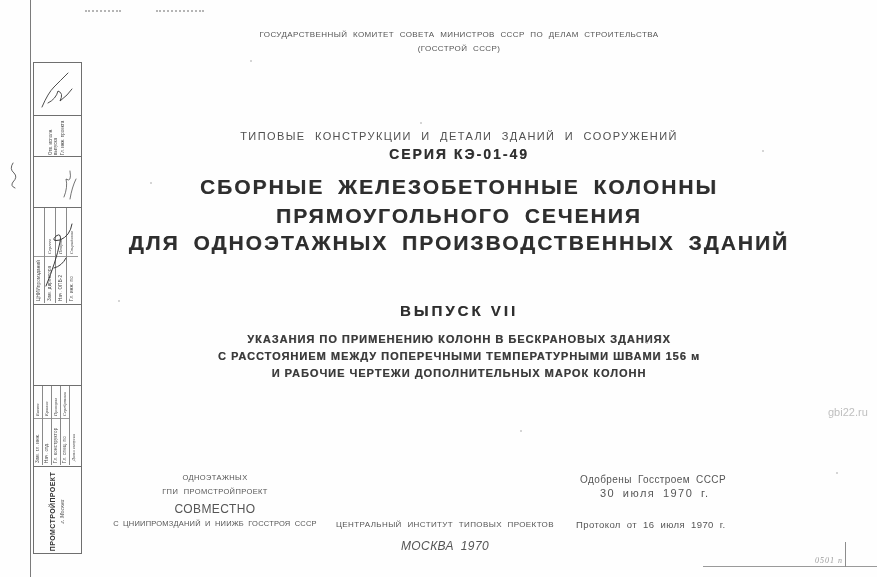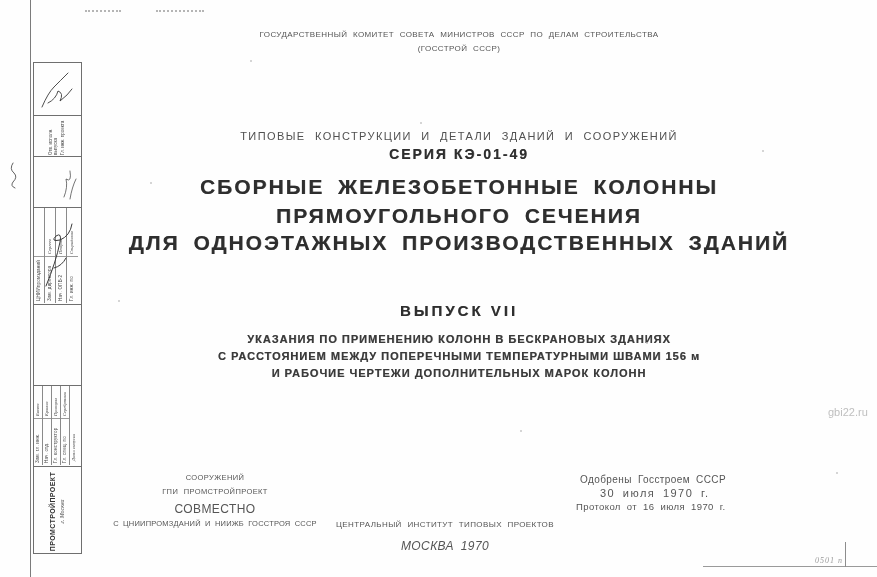--- a/index.html
+++ b/index.html
@@ -131,30 +131,30 @@
   <div class="abs center-col serif" style="top:204px;font-size:21px;letter-spacing:2px;word-spacing:6px;">ПРЯМОУГОЛЬНОГО  СЕЧЕНИЯ</div>
   <div class="abs center-col serif" style="top:231px;font-size:21px;letter-spacing:2px;word-spacing:6px;">ДЛЯ  ОДНОЭТАЖНЫХ  ПРОИЗВОДСТВЕННЫХ  ЗДАНИЙ</div>
 
   <div class="abs center-col serif" style="top:302px;font-size:15px;letter-spacing:3px;">ВЫПУСК  VII</div>
 
   <div class="abs center-col serif" style="top:333px;font-size:11px;letter-spacing:1px;color:#3a3a3a;">УКАЗАНИЯ  ПО  ПРИМЕНЕНИЮ  КОЛОНН  В  БЕСКРАНОВЫХ  ЗДАНИЯХ</div>
   <div class="abs center-col serif" style="top:350px;font-size:11px;letter-spacing:1px;color:#3a3a3a;">С  РАССТОЯНИЕМ  МЕЖДУ  ПОПЕРЕЧНЫМИ  ТЕМПЕРАТУРНЫМИ  ШВАМИ  156 м</div>
   <div class="abs center-col serif" style="top:367px;font-size:11px;letter-spacing:1px;color:#3a3a3a;">И  РАБОЧИЕ  ЧЕРТЕЖИ  ДОПОЛНИТЕЛЬНЫХ  МАРОК  КОЛОНН</div>
 
   <div class="abs" style="left:100px;top:473px;width:230px;text-align:center;">
-    <div class="tw" style="font-size:7.5px;">СООРУЖЕНИЙ</div>
+    <div class="tw" style="font-size:7.5px;">ОДНОЭТАЖНЫХ</div>
     <div class="tw" style="font-size:7.5px;margin-top:5px;">ГПИ ПРОМСТРОЙПРОЕКТ</div>
     <div class="tw" style="font-size:12px;margin-top:6px;">СОВМЕСТНО</div>
     <div class="tw" style="font-size:7.5px;margin-top:3px;letter-spacing:.2px;word-spacing:2px;">С ЦНИИПРОМЗДАНИЙ  И НИИЖБ ГОССТРОЯ СССР</div>
   </div>
 
   <div class="abs" style="left:576px;top:474px;width:185px;">
     <div class="tw" style="font-size:10px;padding-left:4px;">Одобрены  Госстроем  СССР</div>
     <div class="tw" style="font-size:11px;padding-left:24px;margin-top:2px;letter-spacing:1.5px;">30  июля  1970 г.</div>
-    <div class="tw" style="font-size:9.5px;margin-top:2px;">Протокол  от  16  июля  1970 г.</div>
+    <div class="tw" style="font-size:9.5px;margin-top:20px;">Протокол  от  16  июля  1970 г.</div>
   </div>
 
   <div class="abs" style="left:330px;top:520px;width:230px;text-align:center;">
     <div class="tw" style="font-size:8px;">ЦЕНТРАЛЬНЫЙ ИНСТИТУТ  ТИПОВЫХ ПРОЕКТОВ</div>
     <div class="tw" style="font-size:12px;margin-top:10px;font-style:italic;">МОСКВА 1970</div>
   </div>
 
   <div class="abs" style="left:828px;top:406px;font-size:11px;color:#bfbfbf;">gbi22.ru</div>
 
   <div class="abs hline" style="left:703px;top:566px;width:174px;background:#9a9a9a;"></div>

